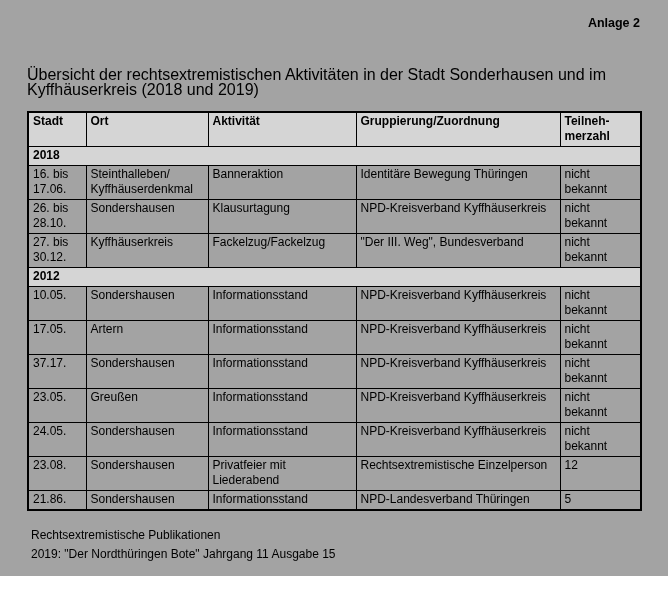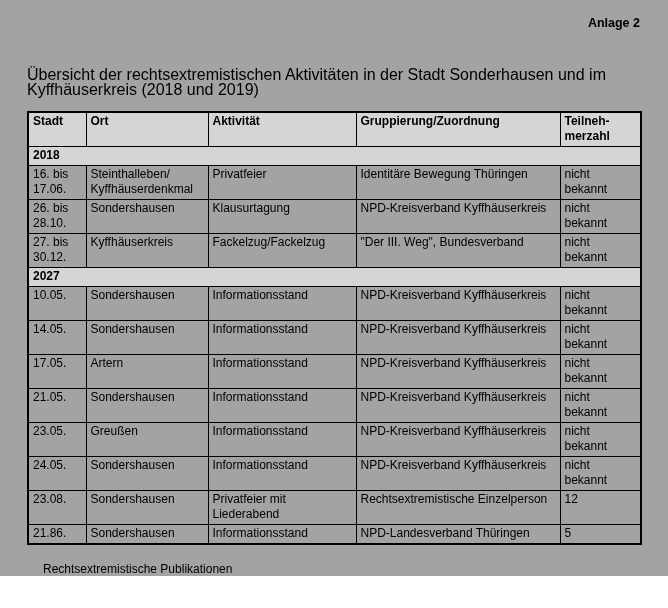--- a/index.html
+++ b/index.html
@@ -54,21 +54,21 @@
   }
   tr.section-row td {
     font-weight: bold;
   }
   td.center { text-align: center; }
   .footer {
     margin-top: 17px;
     font-size: 12px;
     line-height: 15px;
   }
-  .footer div { margin: 16px; }
+  .footer div { margin: 4px; }
 </style>
 </head>
 <body>
 
 <div class="page">
   <div class="content">
 
     <div class="annotation">Anlage 2</div>
 
     <div class="intro">Übersicht der rechtsextremistischen Aktivitäten in der Stadt Sonderhausen und im Kyffhäuserkreis (2018 und 2019)</div>
@@ -93,21 +93,21 @@
 
         <tr class="section-row">
           <td class="shade" colspan="5" style="background: rgb(213, 213, 213); margin-top: 6px;">2018</td>
         </tr>
 
         <tr>
           <td>16. bis
 17.06.</td>
           <td>Steinthalleben/
 Kyffhäuserdenkmal</td>
-          <td>Privatfeier</td>
+          <td>Banneraktion</td>
           <td>Identitäre Bewegung Thüringen</td>
           <td>nicht
 bekannt</td>
         </tr>
         <tr>
           <td>26. bis
 28.10.</td>
           <td>Sondershausen</td>
           <td>Klausurtagung</td>
           <td>NPD-Kreisverband Kyffhäuserkreis</td>
@@ -118,49 +118,41 @@
           <td>27. bis
 30.12.</td>
           <td>Kyffhäuserkreis</td>
           <td>Fackelzug/Fackelzug</td>
           <td>"Der III. Weg", Bundesverband</td>
           <td>nicht
 bekannt</td>
         </tr>
 
         <tr class="section-row">
-          <td class="shade" colspan="5" style="background: rgb(213, 213, 213);">2027</td>
+          <td class="shade" colspan="5" style="background: rgb(213, 213, 213);">2012</td>
         </tr>
 
         <tr>
           <td>10.05.</td>
-          <td>Sondershausen</td>
-          <td>Informationsstand</td>
-          <td>NPD-Kreisverband Kyffhäuserkreis</td>
-          <td>nicht
-bekannt</td>
-        </tr>
-        <tr>
-          <td>14.05.</td>
           <td>Sondershausen</td>
           <td>Informationsstand</td>
           <td>NPD-Kreisverband Kyffhäuserkreis</td>
           <td>nicht
 bekannt</td>
         </tr>
         <tr>
           <td>17.05.</td>
           <td>Artern</td>
           <td>Informationsstand</td>
           <td>NPD-Kreisverband Kyffhäuserkreis</td>
           <td>nicht
 bekannt</td>
         </tr>
         <tr>
-          <td>21.05.</td>
+          <td>37.17.</td>
           <td>Sondershausen</td>
           <td>Informationsstand</td>
           <td>NPD-Kreisverband Kyffhäuserkreis</td>
           <td>nicht
 bekannt</td>
         </tr>
         <tr>
           <td>23.05.</td>
           <td>Greußen</td>
           <td>Informationsstand</td>

